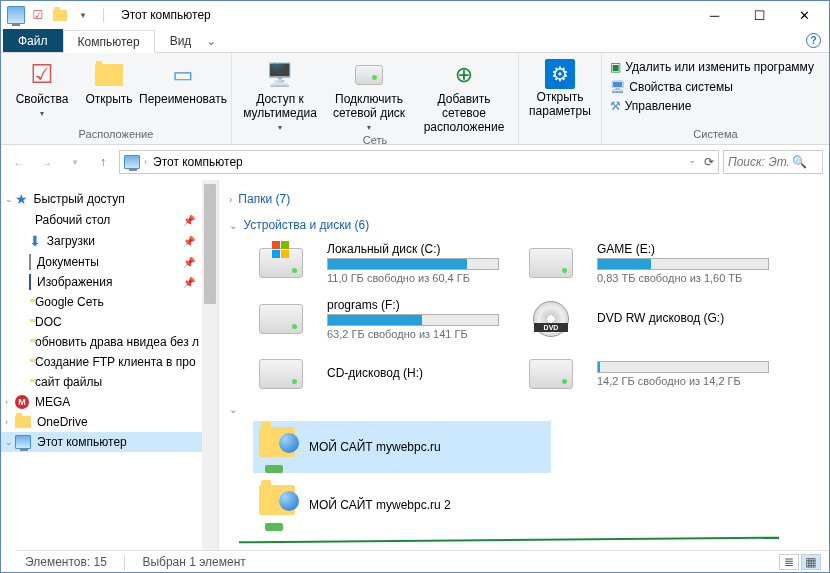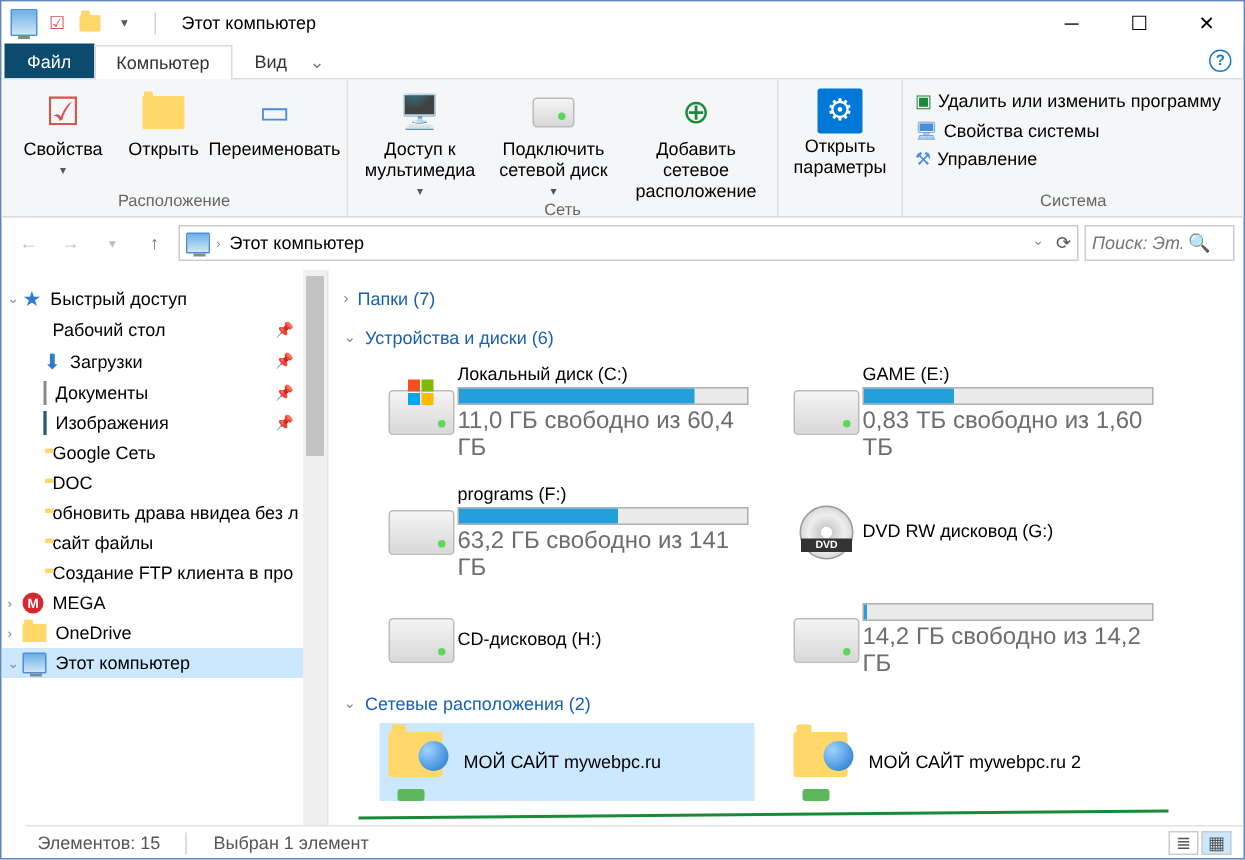--- a/index.html
+++ b/index.html
@@ -53,30 +53,30 @@
 .sidebar li { padding: 3px 4px 3px 28px; display: flex; align-items: center; gap: 6px; cursor: pointer; position:relative; white-space:nowrap; overflow:hidden;}
 .sidebar li.head { padding-left: 14px; font-weight: normal; }
 .sidebar li .exp { position:absolute; left:4px; color:#888; font-size:9px;}
 .sidebar li.sel { background: #cce8ff; }
 .sidebar li .pin { margin-left:auto; color:#777; font-size:10px; padding-right:18px;}
 
 .content { flex: 1; overflow-y: auto; padding: 6px 10px; }
 .section-h { display: flex; align-items: center; gap: 6px; color: #1a5fb4; padding: 6px 0; cursor:pointer;}
 .section-h .chev2 { color:#888; font-size:10px;}
 .drives { display: flex; flex-wrap: wrap; gap: 6px 20px; padding-left: 24px; }
-.drive { width: 250px; display: flex; gap: 0; padding: 4px; align-items:center;}
+.drive { width: 250px; display: flex; gap: 22px; padding: 4px; align-items:center;}
 .drive .dicon { width: 48px; height: 40px; display:flex; align-items:center; justify-content:center; flex-shrink:0;}
 .drive .dinfo { flex:1; display:flex; flex-direction:column; gap:2px;}
 .drive .dname { color:#000; }
 .drive .dbar { height: 12px; border:1px solid #b0b0b0; background:#eaeaea; position:relative;}
 .drive .dfill { height:100%; background:#26a0da; }
-.drive .dfree { color:#6d6d6d; font-size:16px;}
+.drive .dfree { color:#6d6d6d; font-size:11px;}
 
 .netloc { display:flex; flex-wrap:wrap; gap:6px 20px; padding-left:24px;}
-.nitem { width:250px; display:flex; gap:10px; padding:6px; align-items:center; cursor:pointer;}
+.nitem { width:298px; display:flex; gap:10px; padding:6px; align-items:center; cursor:pointer;}
 .nitem.sel { background:#cce8ff; }
 .nitem .nicon { width:40px; height:40px; position:relative;}
 
 
 .status { position: absolute; bottom: 0; left: 16px; right: 0; height: 22px; border-top: 1px solid #e1e1e1; display: flex; align-items: center; padding: 0 8px; gap: 14px; color:#555; font-size:11px;}
 .status .viewbtns { margin-left:auto; display:flex; gap:2px;}
 .status .vb { width:20px; height:16px; border:1px solid #ccc; cursor:pointer; display:flex; align-items:center; justify-content:center;}
 
 
 .i-monitor{width:16px;height:14px;border:1px solid #4a90d9;border-radius:1px;background:linear-gradient(#6fb1e8,#cfe6f8);position:relative}
@@ -270,25 +270,25 @@
         <li class="">
           <span><span class="i-folder"></span></span>
           <span>DOC</span>
         </li>
         <li class="">
           <span><span class="i-folder"></span></span>
           <span>обновить драва нвидеа без л</span>
         </li>
         <li class="">
           <span><span class="i-folder"></span></span>
+          <span>Создание FTP клиента в про</span>
+        </li>
+        <li class="">
+          <span><span class="i-folder"></span></span>
           <span>сайт файлы</span>
-        </li>
-        <li class="">
-          <span><span class="i-folder"></span></span>
-          <span>Создание FTP клиента в про</span>
         </li>
         <li class="head">
           <span class="exp">›</span>
           <span class="i-mega">M</span>
           <span>MEGA</span>
         </li>
         <li class="head">
           <span class="exp">›</span>
           <span class="i-folder"></span>
           <span>OneDrive</span>
@@ -385,21 +385,20 @@
             <div class="dbar">
               <div class="dfill" style="width:1%"></div>
             </div>
             <div class="dfree">14,2 ГБ свободно из 14,2 ГБ</div>
           </div>
         </div>
       </div>
 
     <div class="section-h">
       <span class="chev2">⌄</span>
-      <span><span>Сетевые расположения</span> (<span>2</span>)</span>
     </div>
     <div class="netloc" id="netloc">
         <div class="nitem sel">
           <div class="nicon">
             <div class="i-net"></div>
             <div class="i-plug"></div>
           </div>
           <div>МОЙ САЙТ mywebpc.ru</div>
         </div>
         <div class="nitem">

